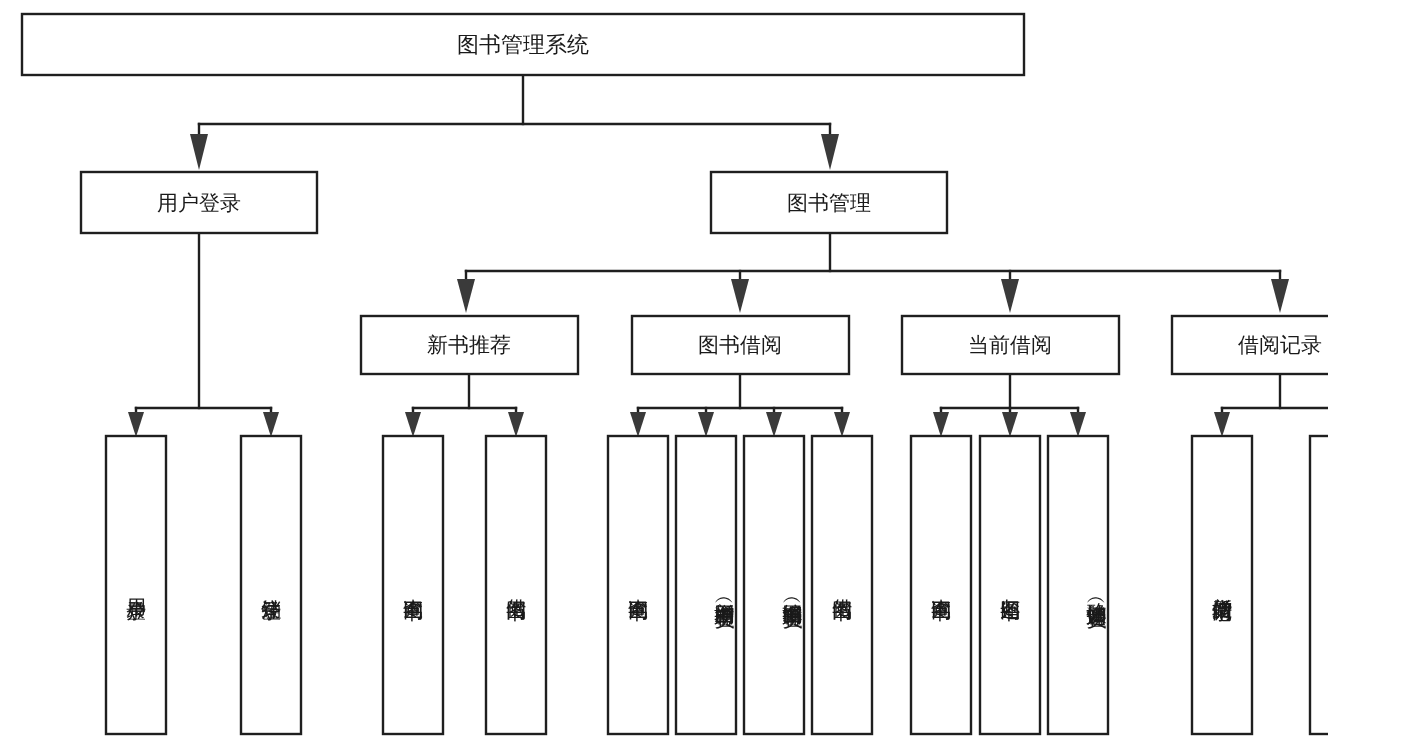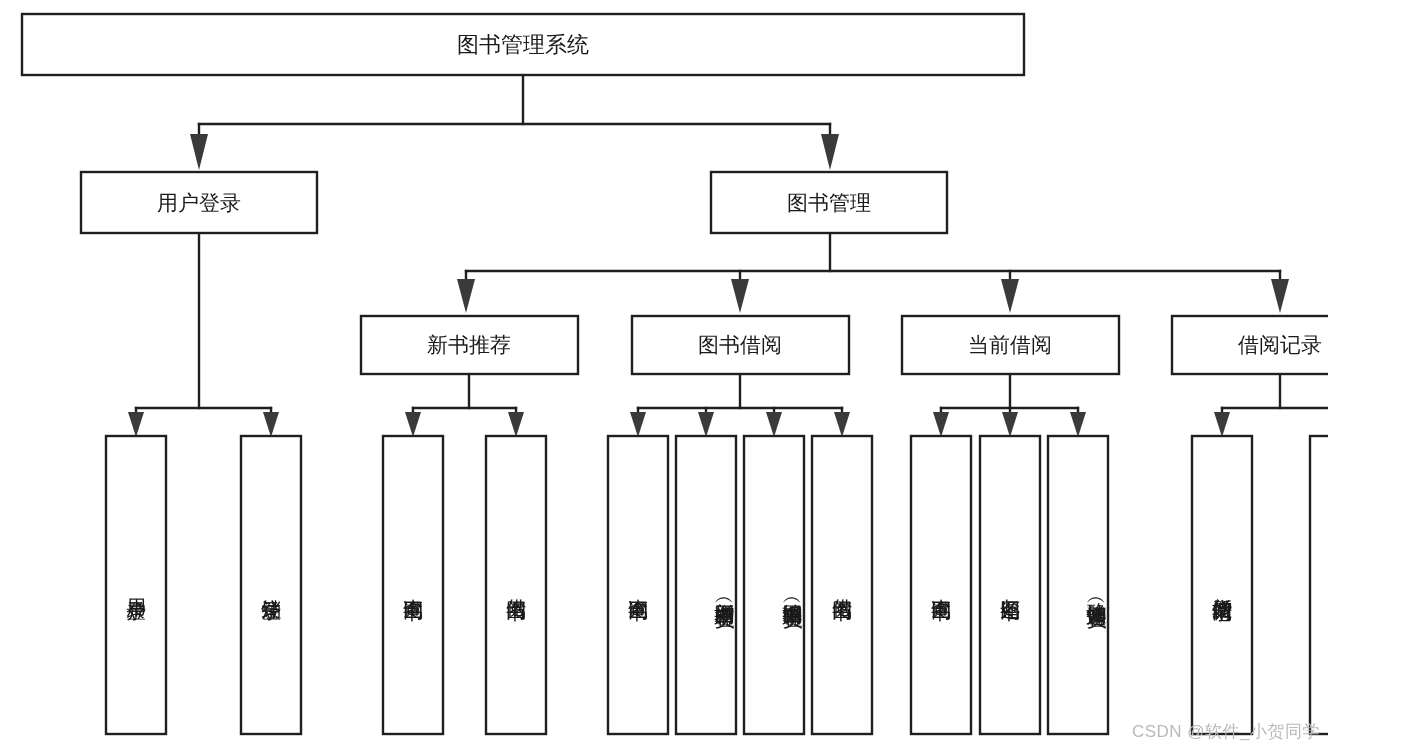--- a/index.html
+++ b/index.html
@@ -215,15 +215,14 @@
   <div class="leaf-label" style="left:744px; top:436px; width:60px; height:298px; align-items:flex-start; padding-top:12px; box-sizing:border-box;">编辑图书（管理员）</div>
   <div class="leaf-label" style="left:812px; top:436px; width:60px; height:298px;">借阅图书</div>
 
   <div class="leaf-label" style="left:911px; top:436px; width:60px; height:298px;">查询图书</div>
   <div class="leaf-label" style="left:980px; top:436px; width:60px; height:298px;">归还图书</div>
   <div class="leaf-label" style="left:1048px; top:436px; width:60px; height:298px; align-items:flex-start; padding-top:12px; box-sizing:border-box;">确认归还（管理员）</div>
 
   <div class="leaf-label" style="left:1192px; top:436px; width:60px; height:298px;">新增借阅记录</div>
   <div class="leaf-label" style="left:1310px; top:436px; width:60px; height:298px;">查询借阅记录</div>
 
-  <div class="watermark">CSDN @软件_小贺同学</div>
 
 </div>
 
 </body></html>

